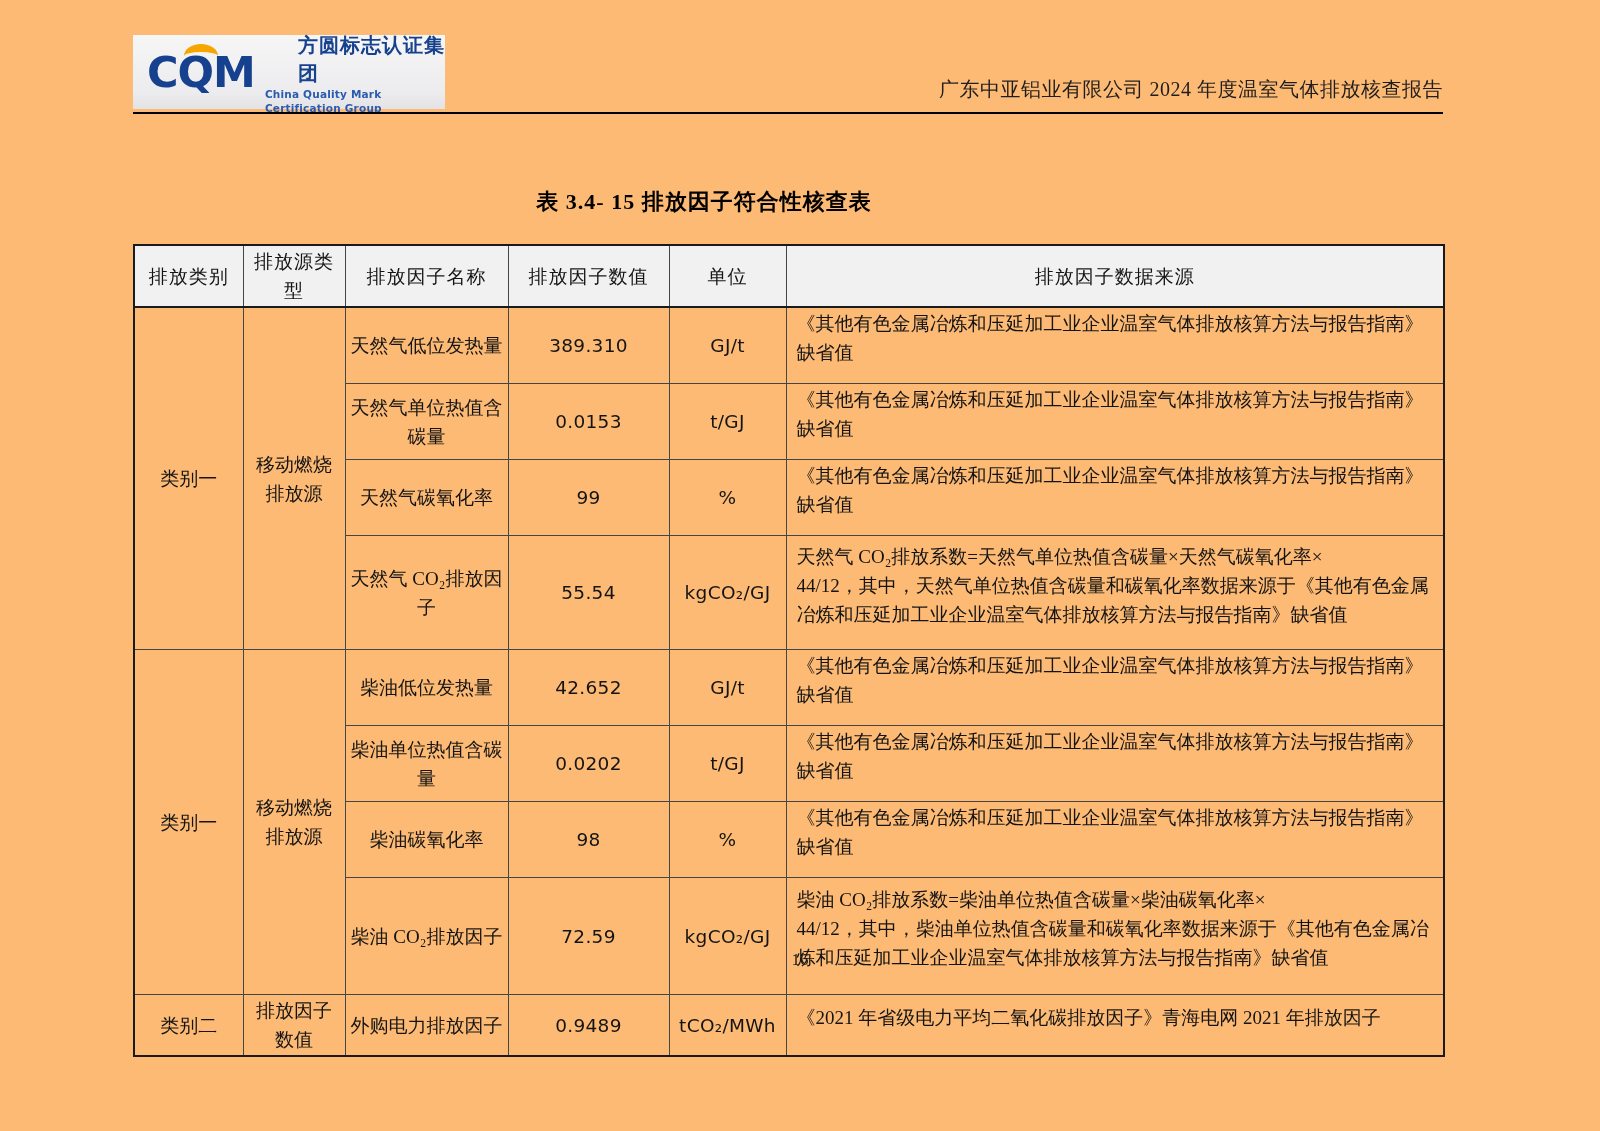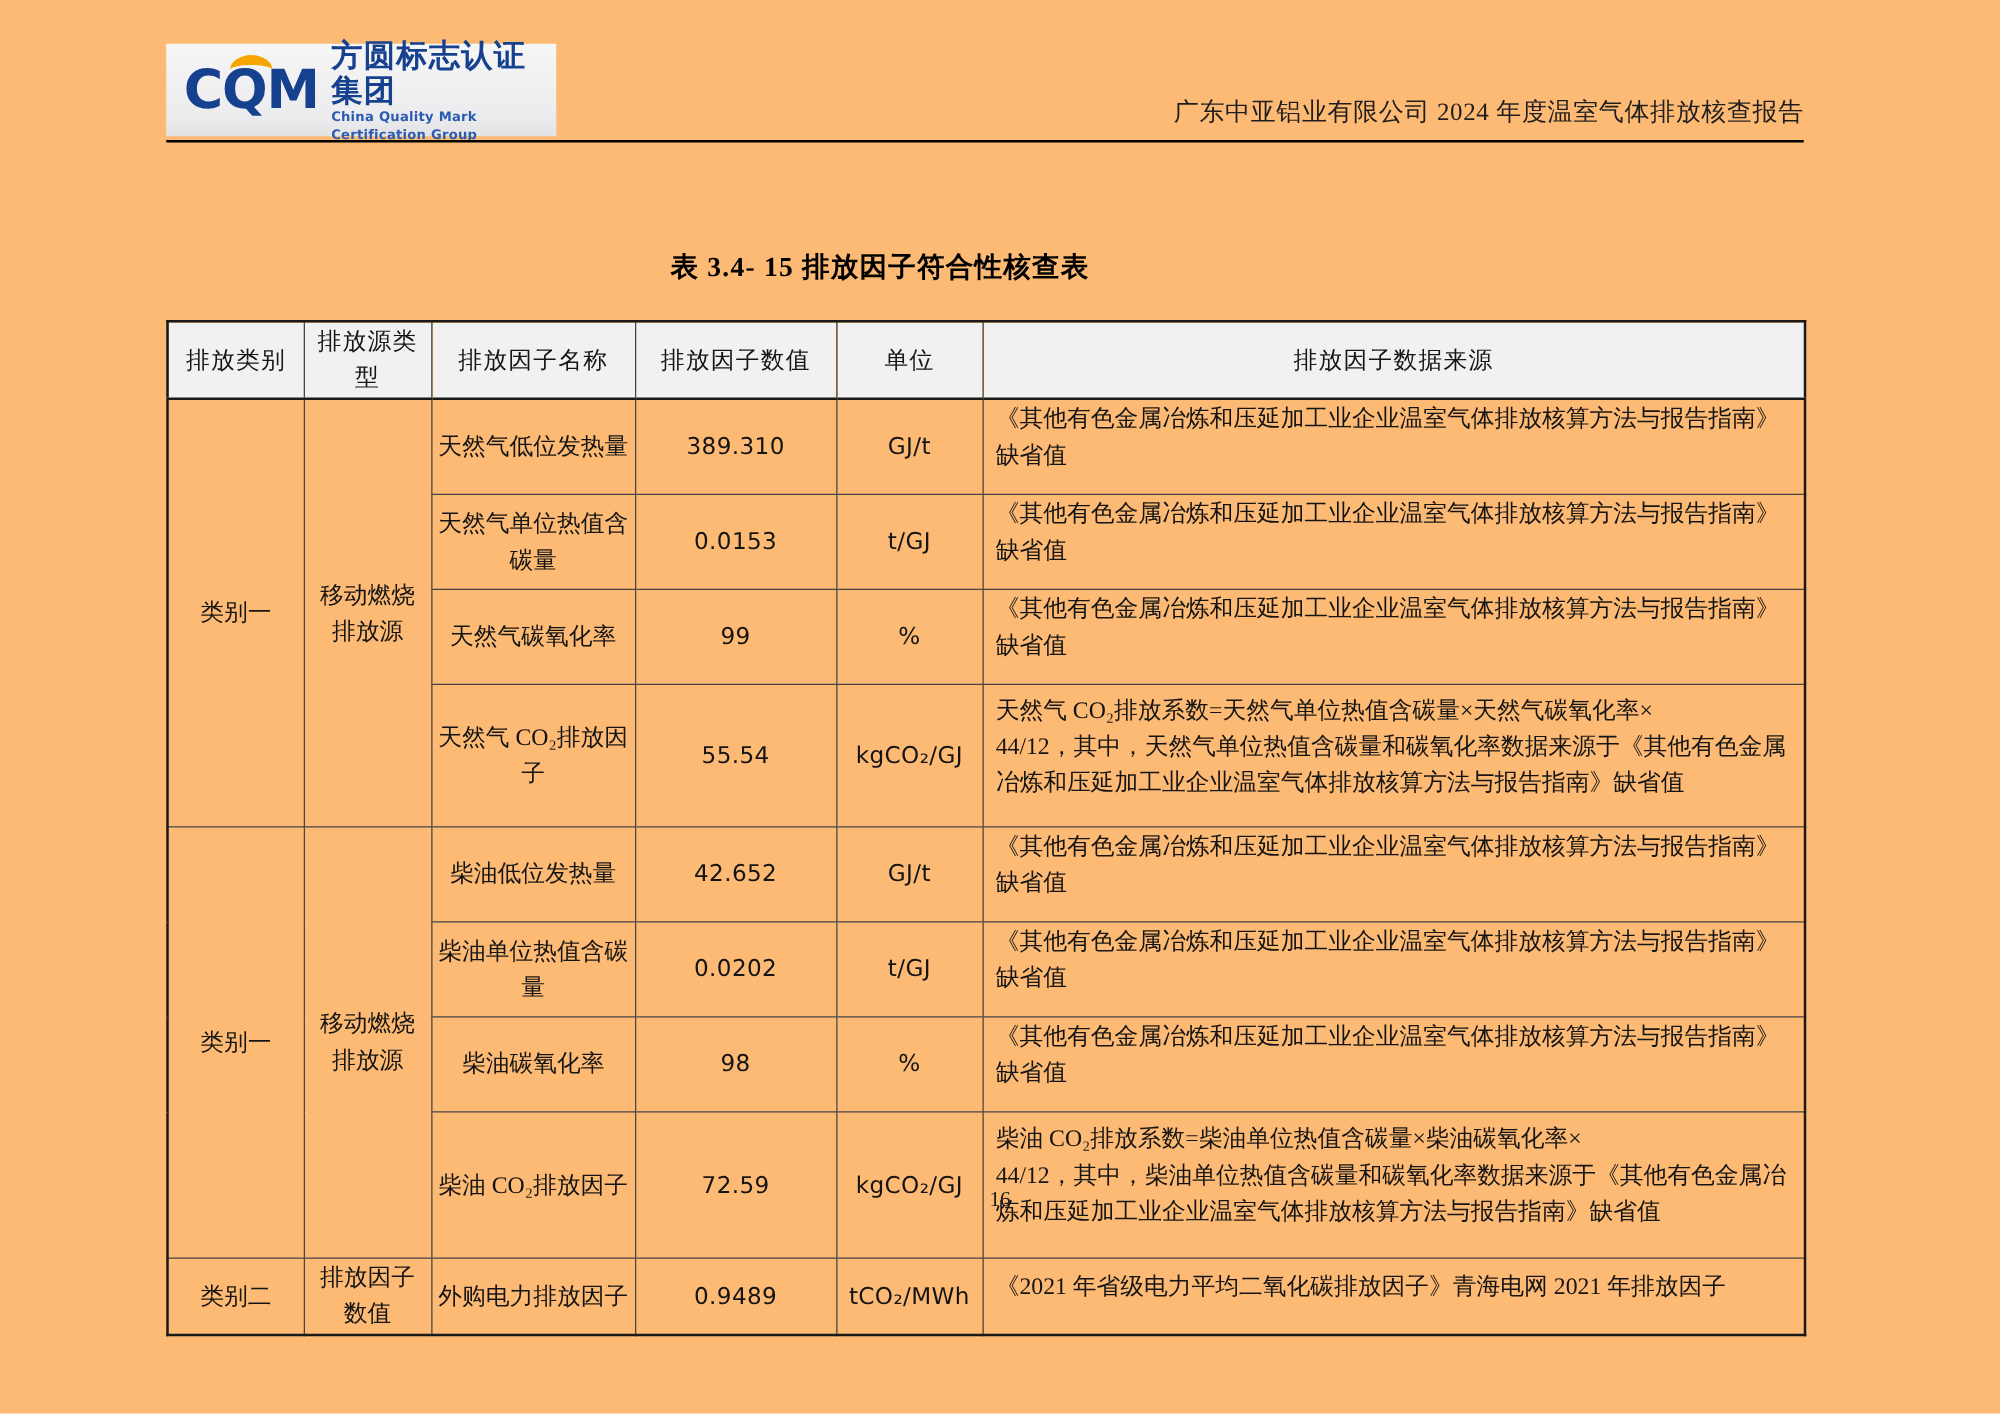--- a/index.html
+++ b/index.html
@@ -24,37 +24,37 @@
   }
   .logo-arc{
     position:absolute; top:-7px; left:50%; transform:translateX(-50%);
     width:34px; height:13px;
     border-top:8px solid #f7a600;
     border-radius:17px 17px 0 0 / 12px 12px 0 0;
   }
   .logo-names{ margin-left:10px; padding-top:2px; }
   .logo-cn{
     font-family:"DejaVu Sans","Liberation Sans",sans-serif;
-    font-weight:700; font-size:25px; line-height:28px; color:#16418e; letter-spacing:1px;
+    font-weight:700; font-size:20px; line-height:28px; color:#16418e; letter-spacing:1px;margin-left:33px;
   }
   .logo-en{
     font-family:"DejaVu Sans","Liberation Sans",sans-serif;
     font-weight:700; font-size:10.5px; line-height:14px; color:#2a5bb0; letter-spacing:.2px;
   }
   .header-right{
     position:absolute; right:157px; top:76px;
     font-size:20px; letter-spacing:.5px; color:#1f1d1d; white-space:nowrap;
   }
   .header-rule{
     position:absolute; left:133px; top:112px; width:1310px;
     border-top:2.5px solid #000;
   }
 
   
-  .main{ position:absolute; left:133px; top:200px; width:1142px; }
+  .main{ position:absolute; left:133px; top:188px; width:1142px; }
   .table-title{
     text-align:center; font-weight:700; font-size:22px; line-height:28px;
     letter-spacing:1px; color:#000;
   }
   table{
     margin-top:28px; width:1310px; border-collapse:collapse; table-layout:fixed;
     border:2px solid #1a1a1a;
   }
   th,td{
     border:1px solid #454545;

